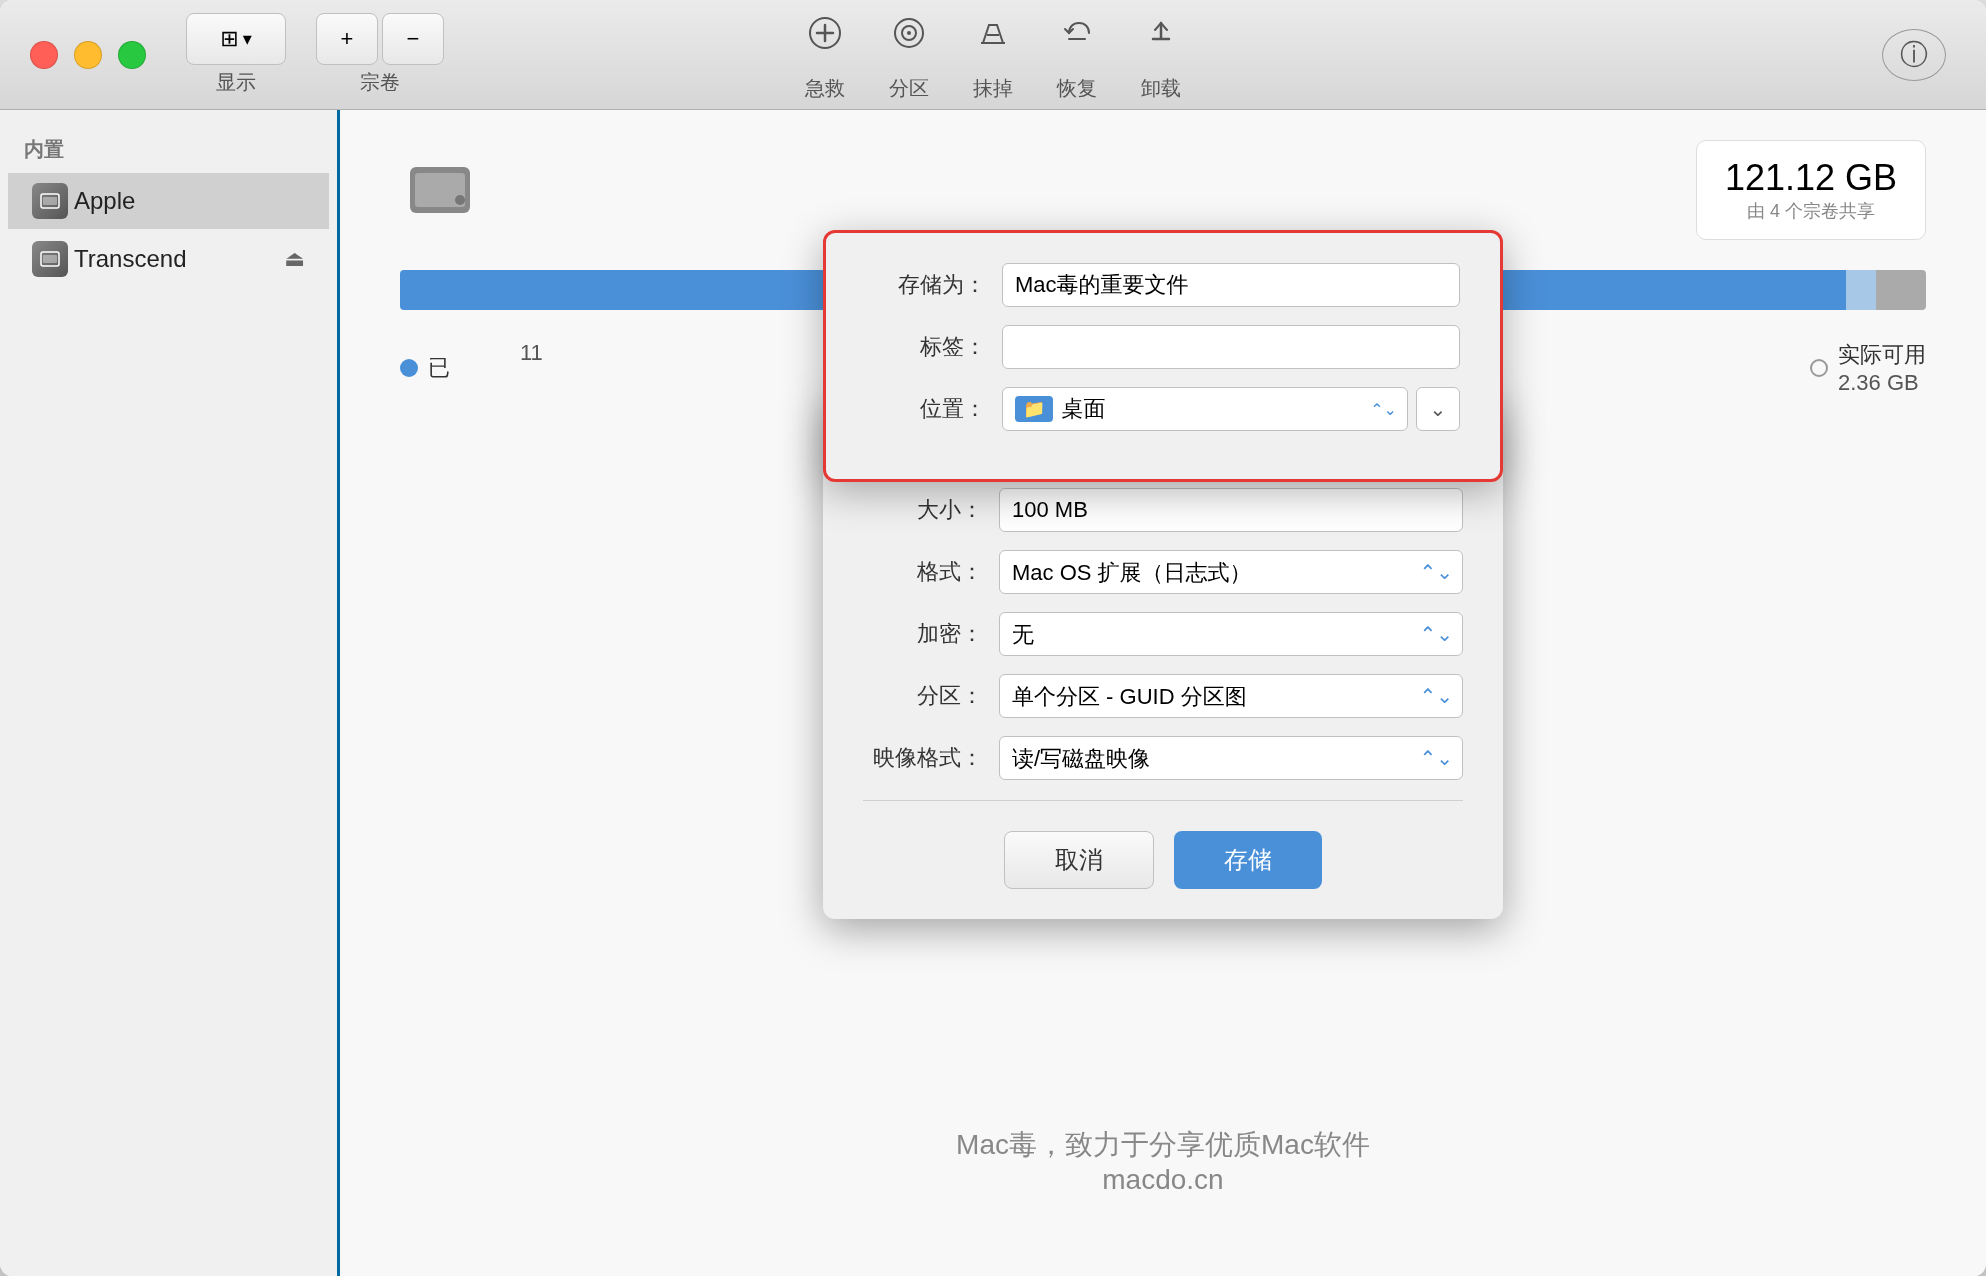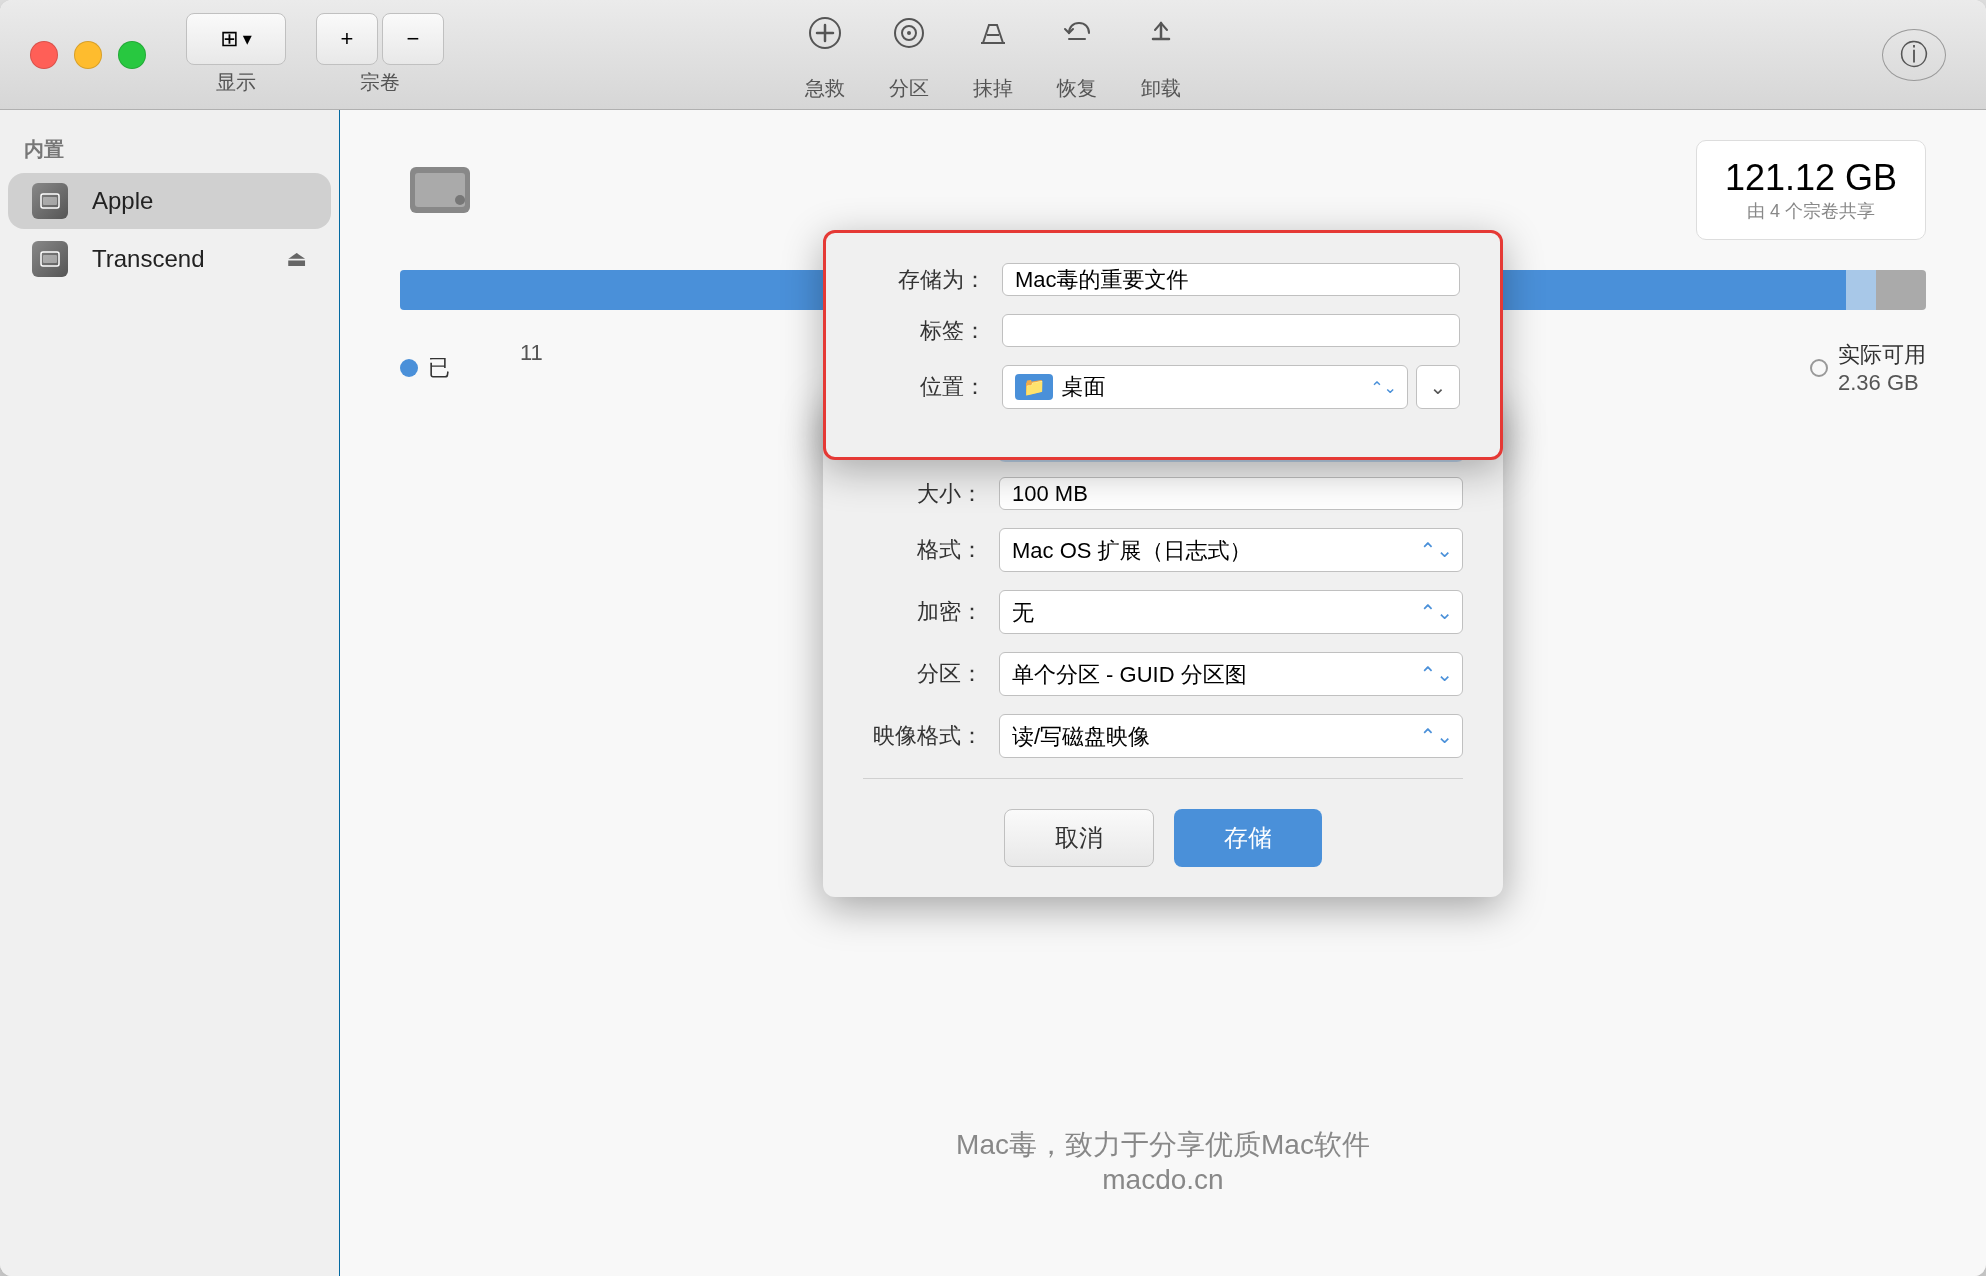--- a/index.html
+++ b/index.html
@@ -129,39 +129,39 @@
     .main {
       display: flex;
       flex: 1;
       overflow: hidden;
     }
 
     
     .sidebar {
       width: 340px;
       background: #f0f0f0;
-      border-right: 1px solid #0369a1;
+      border-right: 3px solid #0369a1;
       padding: 20px 0;
       flex-shrink: 0;
     }
     .sidebar-section-title {
       font-size: 20px;
       color: #777;
       font-weight: 600;
       padding: 6px 24px;
       margin-bottom: 4px;
     }
     .sidebar-item {
       display: flex;
       align-items: center;
-      gap: 24px;
+      gap: 6px;
       padding: 10px 24px;
       font-size: 24px;
       cursor: pointer;
-      border-radius: 16px;
+      border-radius: 0;
       margin: 2px 8px;
     }
     .sidebar-item.selected {
       background: #d0d0d0;
     }
     .sidebar-item-icon {
       width: 36px;
       height: 36px;
       background: linear-gradient(135deg, #888, #555);
       border-radius: 6px;
@@ -322,21 +322,21 @@
     }
     .form-label {
       font-size: 22px;
       color: #333;
       text-align: right;
       width: 120px;
       flex-shrink: 0;
     }
     .form-input {
       flex: 1;
-      height: 33px;
+      height: 44px;
       border: 1.5px solid #c0c0c0;
       border-radius: 6px;
       padding: 0 12px;
       font-size: 22px;
       background: white;
       outline: none;
     }
     .form-input.focused {
       border-color: #4a90d9;
       box-shadow: 0 0 0 3px rgba(74,144,217,0.3);

